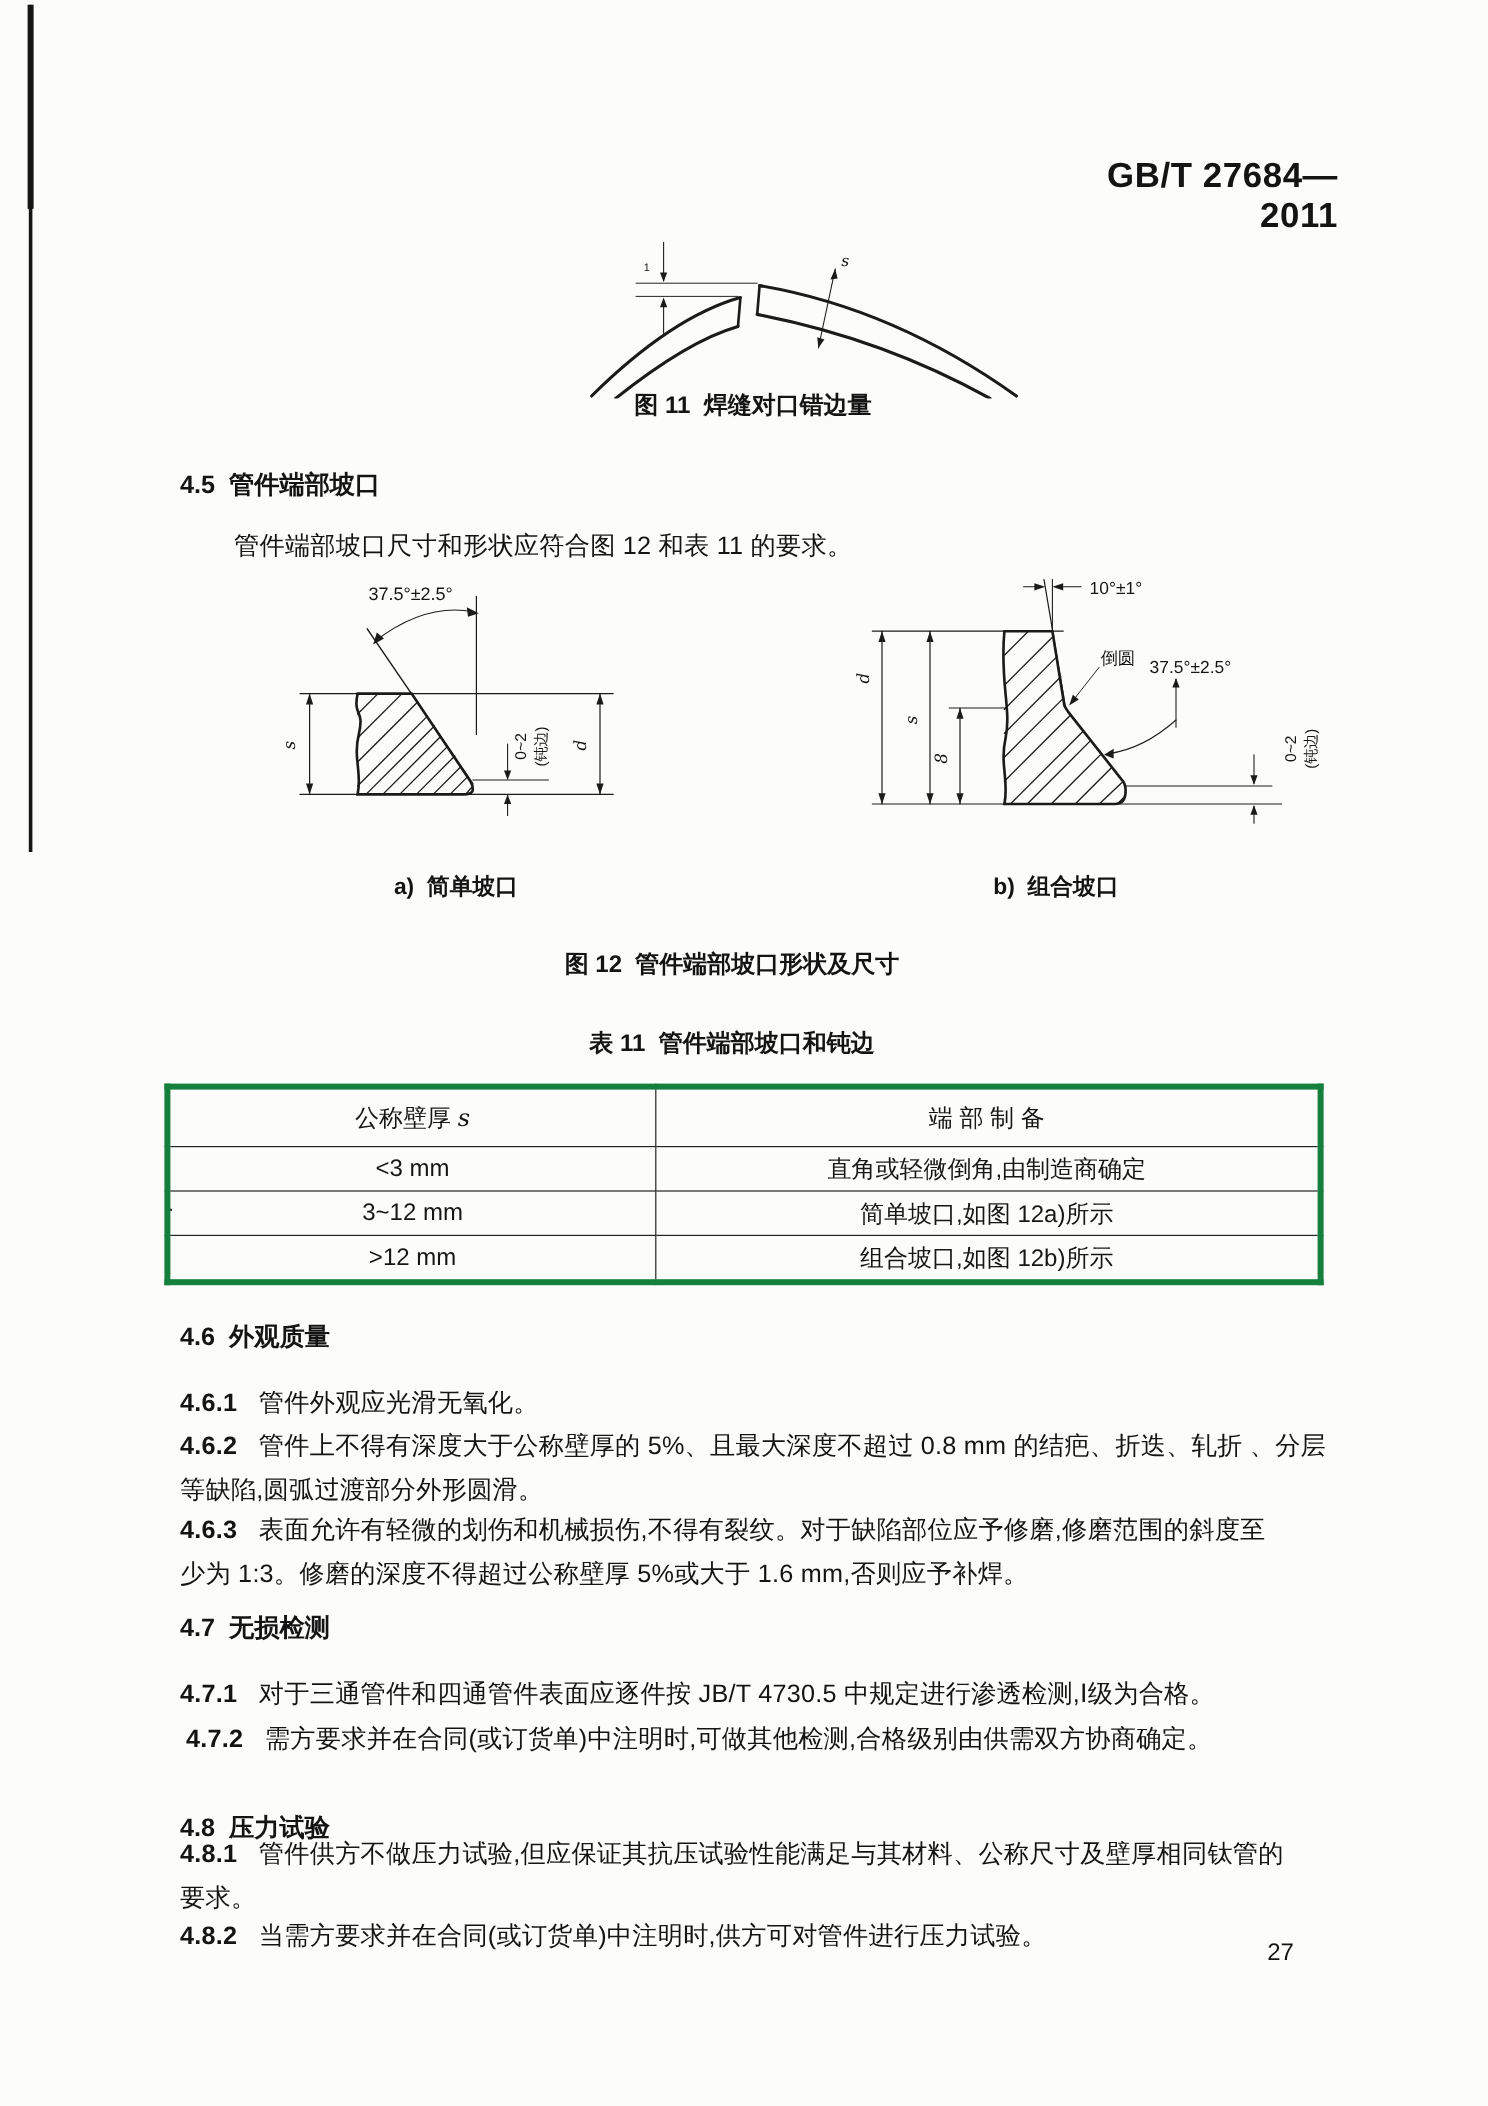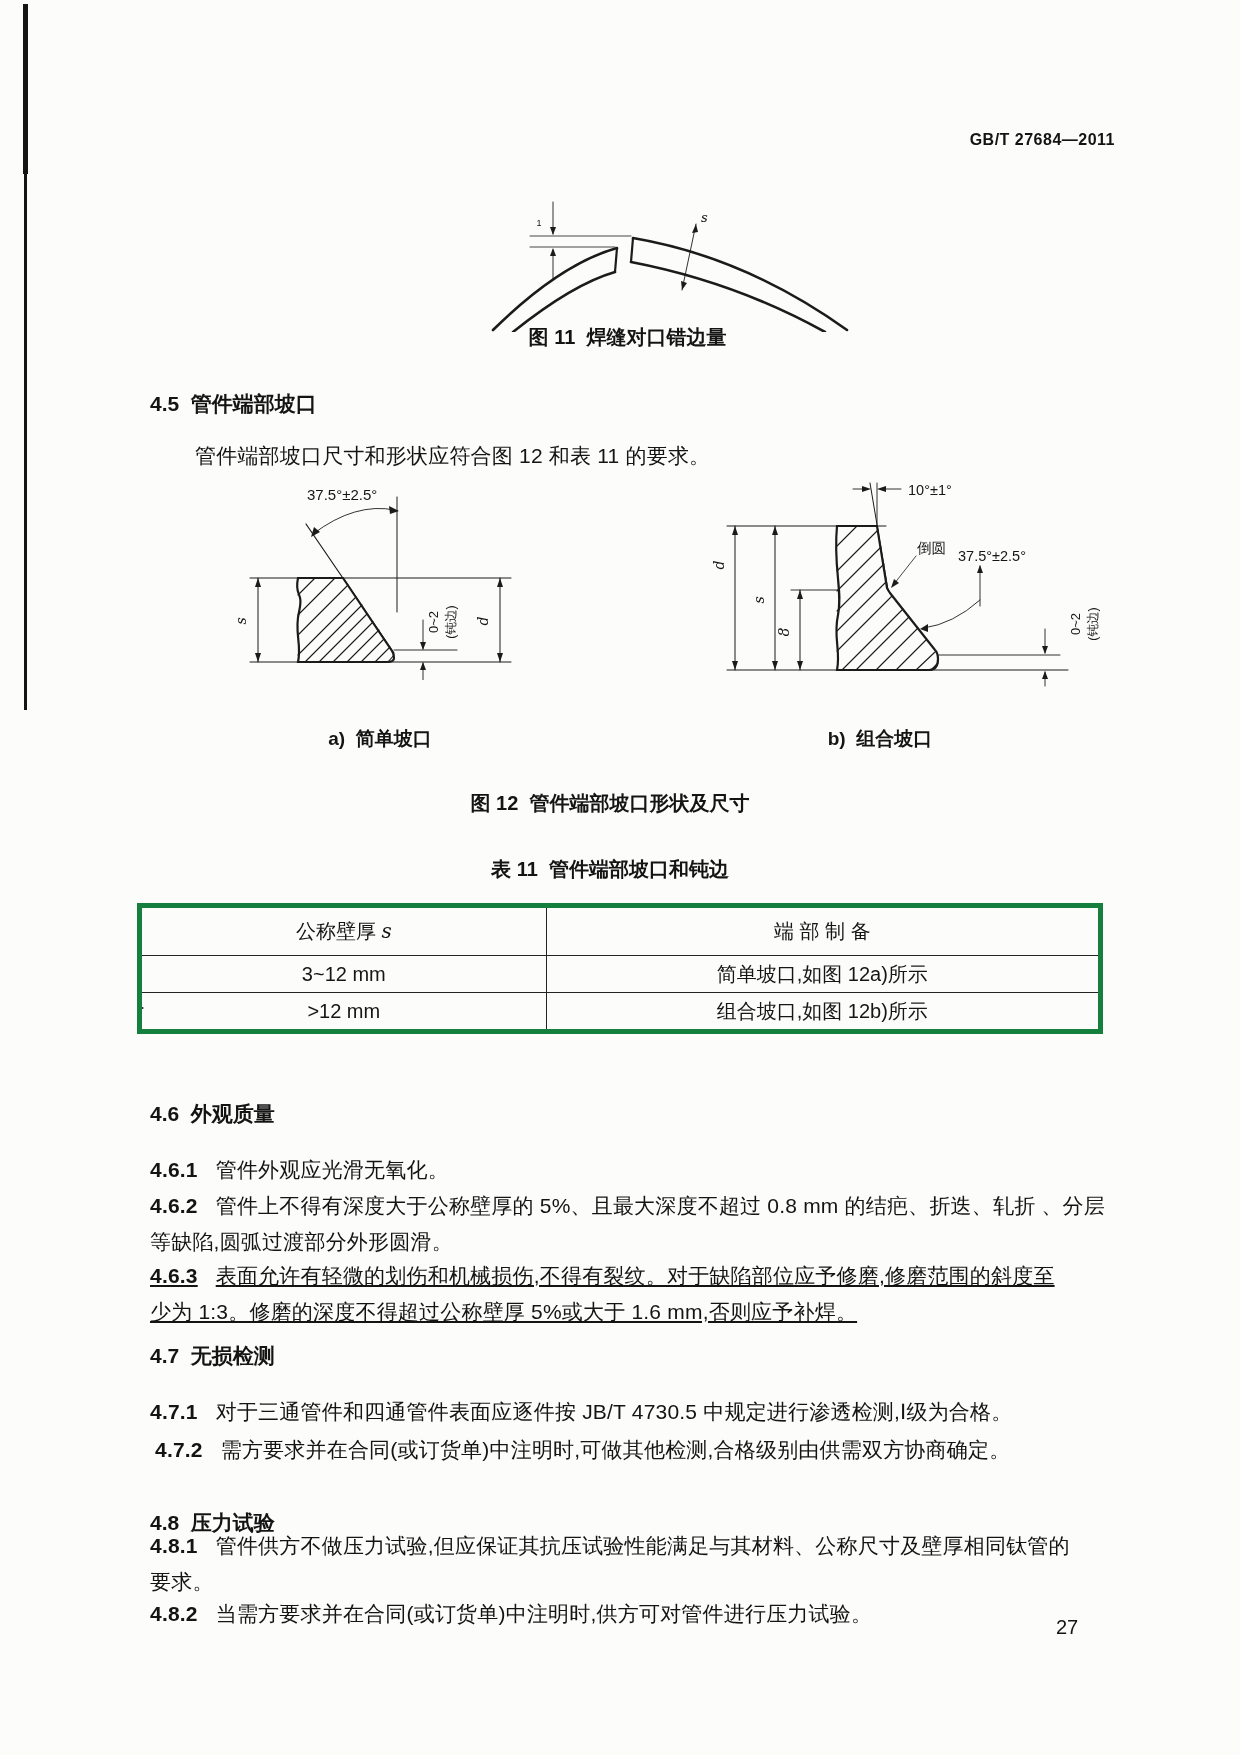--- a/index.html
+++ b/index.html
@@ -1,20 +1,20 @@
 <!DOCTYPE html>
 <html><head>
 <meta charset="utf-8">
 <style>
   html,body{margin:0;padding:0;background:#e8e8e8;}
   .page{position:relative;width:1240px;height:1755px;background:#fcfcfa;overflow:hidden;
         font-family:"Liberation Sans",sans-serif;color:#141414;}
   .abs{position:absolute;}
   .pre{white-space:pre;}
-  .hdr{font-size:16px;font-weight:bold;letter-spacing:.5px;text-align:right;}
+  .hdr{font-size:29px;font-weight:bold;letter-spacing:.5px;text-align:right;}
   .figcap{font-size:20px;font-weight:bold;text-align:center;}
   .subcap{font-size:19px;font-weight:bold;text-align:center;}
   .h2{font-size:21px;font-weight:bold;}
   .para{font-size:21px;line-height:36px;letter-spacing:.2px;}
   .pnum{font-weight:bold;margin-right:18px;}
   .pgnum{font-size:20px;}
   .scanline{background:#151515;}
   .dot{font-size:18px;color:#333;}
   .t11{position:absolute;left:137px;top:903px;width:966px;border-collapse:collapse;
        table-layout:fixed;border:5px solid #15803d;}
@@ -174,39 +174,43 @@
 
   <table class="t11">
     <thead>
       <tr>
         <th class="c1"><span class="pre">公称壁厚 </span><span class="var">s</span></th>
         <th>端 部 制 备</th>
       </tr>
     </thead>
     <tbody>
       <tr>
+        <td>&lt;3 mm</td>
+        <td>直角或轻微倒角,由制造商确定</td>
+      </tr>
+      <tr>
         <td>3~12 mm</td>
         <td>简单坡口,如图 12a)所示</td>
       </tr>
       <tr>
         <td>&gt;12 mm</td>
         <td>组合坡口,如图 12b)所示</td>
       </tr>
     </tbody>
   </table>
 
   <div class="abs h2 pre" style="left:150px;top:1100px;">4.6  外观质量</div>
   <div class="abs para" style="left:150px;top:1152px;width:1005px;">
     <span class="pnum">4.6.1</span><span>管件外观应光滑无氧化。</span>
   </div>
   <div class="abs para" style="left:150px;top:1188px;width:1005px;">
     <span class="pnum">4.6.2</span><span>管件上不得有深度大于公称壁厚的 5%、且最大深度不超过 0.8 mm 的结疤、折迭、轧折 、分层</span><br>
     <span>等缺陷,圆弧过渡部分外形圆滑。</span>
   </div>
-  <div class="abs para" style="left:150px;top:1258px;width:1005px;text-decoration:underline;">
+  <div class="abs para" style="left:150px;top:1258px;width:1005px;">
     <span class="pnum">4.6.3</span><span>表面允许有轻微的划伤和机械损伤,不得有裂纹。对于缺陷部位应予修磨,修磨范围的斜度至</span><br>
     <span>少为 1:3。修磨的深度不得超过公称壁厚 5%或大于 1.6 mm,否则应予补焊。</span>
   </div>
 
   <div class="abs h2 pre" style="left:150px;top:1342px;">4.7  无损检测</div>
   <div class="abs para" style="left:150px;top:1394px;width:1005px;">
     <span class="pnum">4.7.1</span><span>对于三通管件和四通管件表面应逐件按 JB/T 4730.5 中规定进行渗透检测,Ⅰ级为合格。</span>
   </div>
   <div class="abs para" style="left:155px;top:1432px;width:1005px;">
     <span class="pnum">4.7.2</span><span>需方要求并在合同(或订货单)中注明时,可做其他检测,合格级别由供需双方协商确定。</span>

